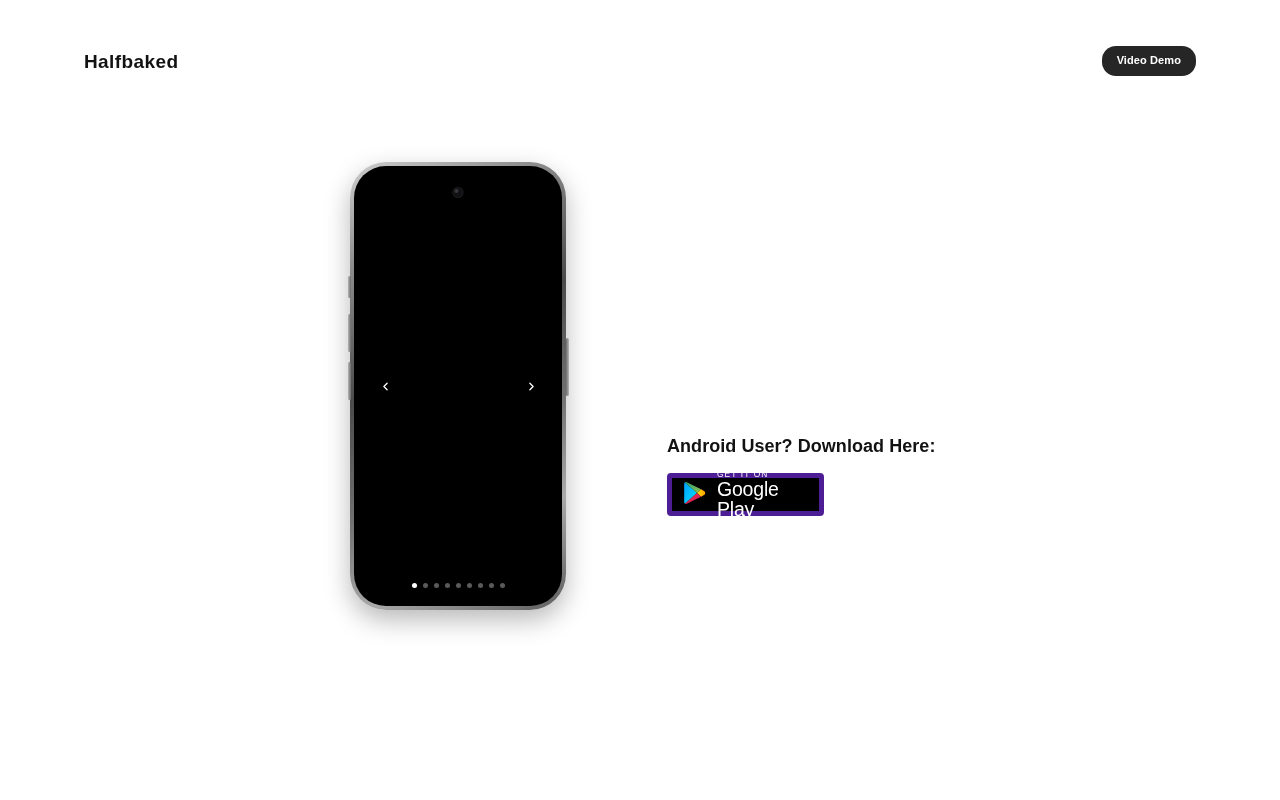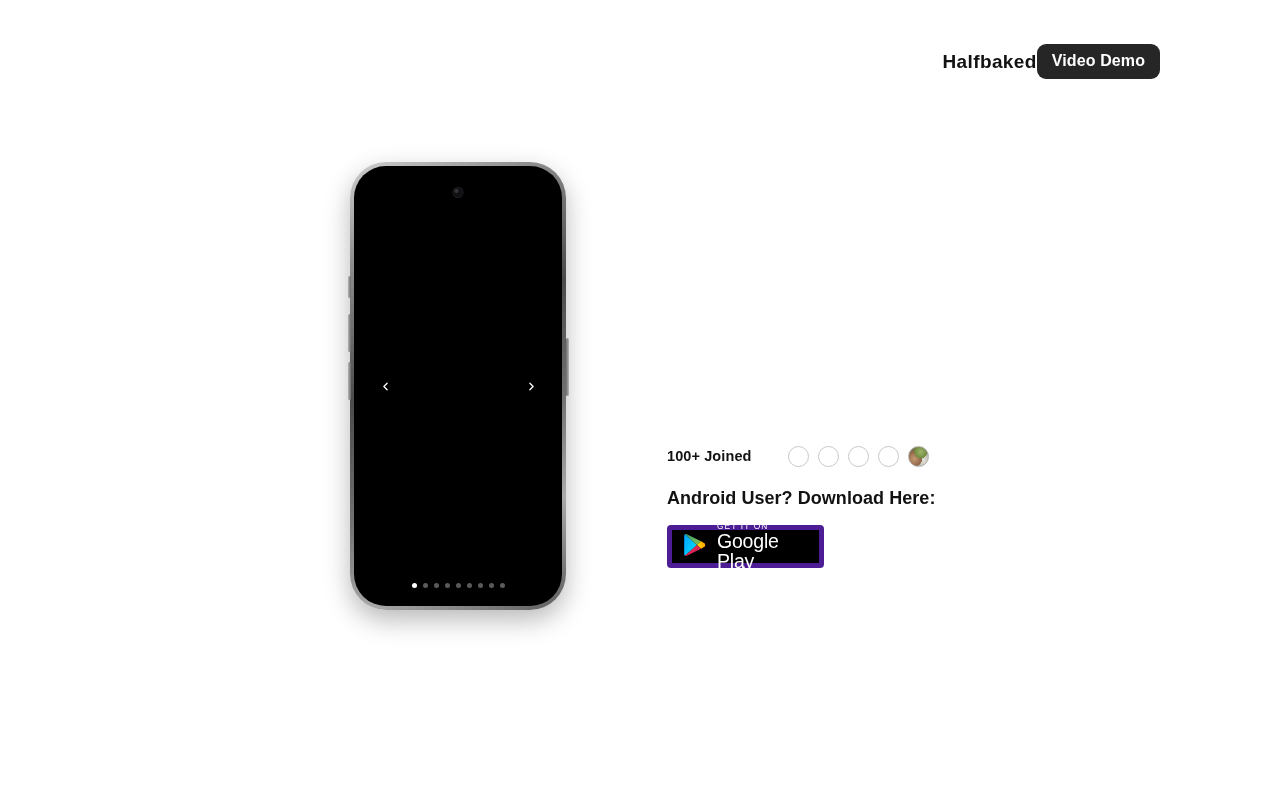--- a/index.html
+++ b/index.html
@@ -22,47 +22,47 @@
 
   
   .site-header {
     position: absolute;
     top: 0;
     left: 0;
     width: 1280px;
     height: 122px;
     display: flex;
     align-items: center;
-    justify-content: flex-end;
-    padding: 0 120px;
+    justify-content: space-between;
+    padding: 0 84px;
   }
 
   .brand {
     font-size: 19px;
     font-weight: 700;
     letter-spacing: 0.4px;
     color: #121212;
     line-height: 1;
     cursor: pointer;
   }
 
   .header-actions {
     display: flex;
     align-items: center;
     gap: 9px;
   }
 
   .pill-btn {
     background: #262626;
     color: #ffffff;
-    font-size: 16px;
+    font-size: 11px;
     font-weight: 700;
     letter-spacing: 0.1px;
     border: none;
-    border-radius: 9px;
+    border-radius: 14px;
     padding: 9px 15px 10px 15px;
     line-height: 1;
     cursor: pointer;
     font-family: "Liberation Sans", sans-serif;
     white-space: nowrap;
   }
 
   
   .hero {
     position: absolute;
@@ -357,30 +357,20 @@
       </div>
       <span class="btn-side btn-silent"></span>
       <span class="btn-side btn-volup"></span>
       <span class="btn-side btn-voldn"></span>
       <span class="btn-side btn-power"></span>
     </div>
 
     <div class="hero-right">
 
 
-      <div class="joined-row">
-        <span class="joined-count">100+ Joined</span>
-        <div class="avatar-stack" id="avatar-stack">
-            <span class="avatar"></span>
-            <span class="avatar"></span>
-            <span class="avatar"></span>
-            <span class="avatar"></span>
-            <span class="avatar photo"></span>
-          </div>
-      </div>
 
       <div class="android-label">Android User? Download Here:</div>
 
       <a class="gplay-badge">
         <span class="gplay-tri">
           <svg width="22" height="24" viewBox="0 0 24 26">
             <defs>
               <linearGradient id="gp-blue" x1="0" y1="0" x2="1" y2="1">
                 <stop offset="0%" stop-color="#00a0ff"></stop>
                   <stop offset="100%" stop-color="#00e3ff"></stop>

